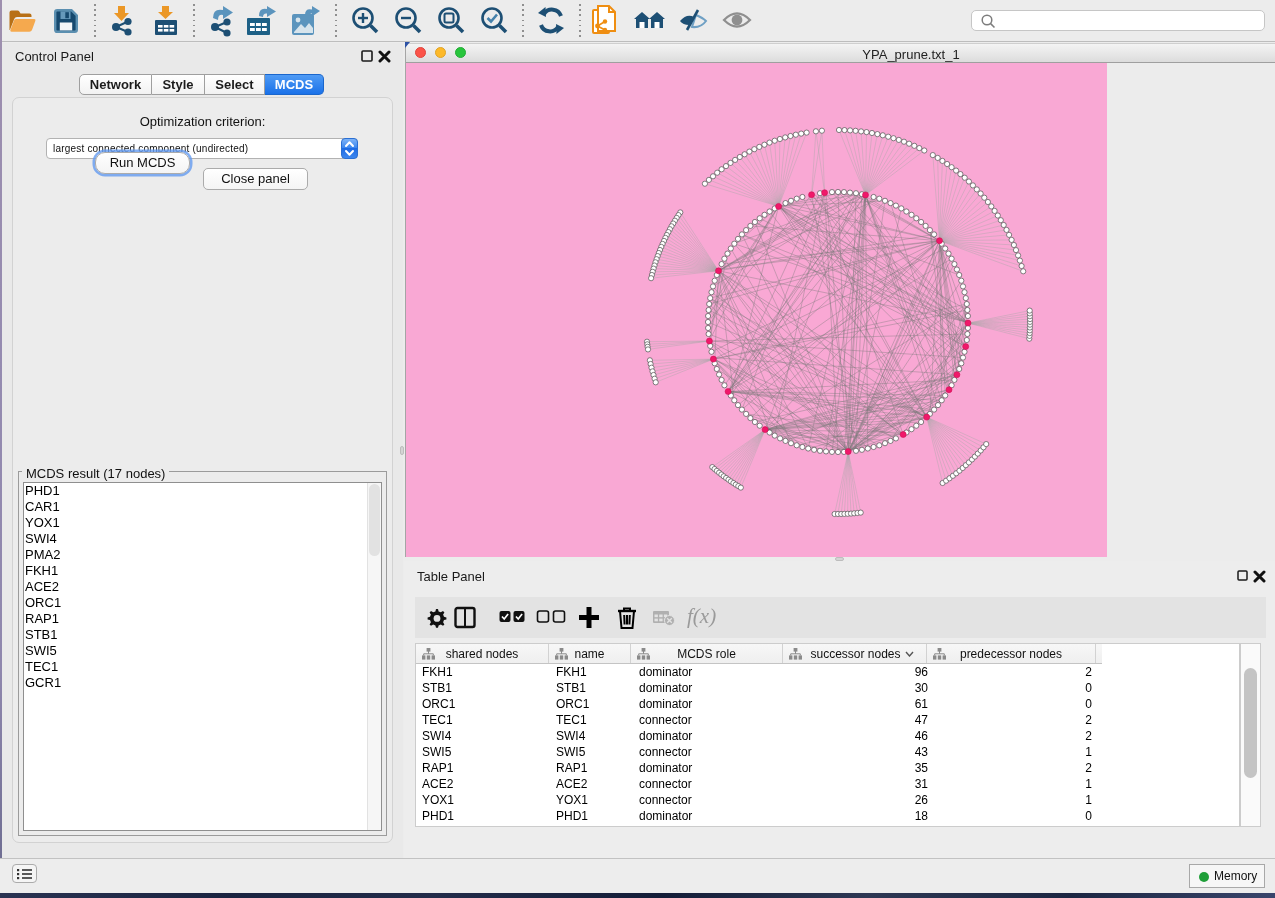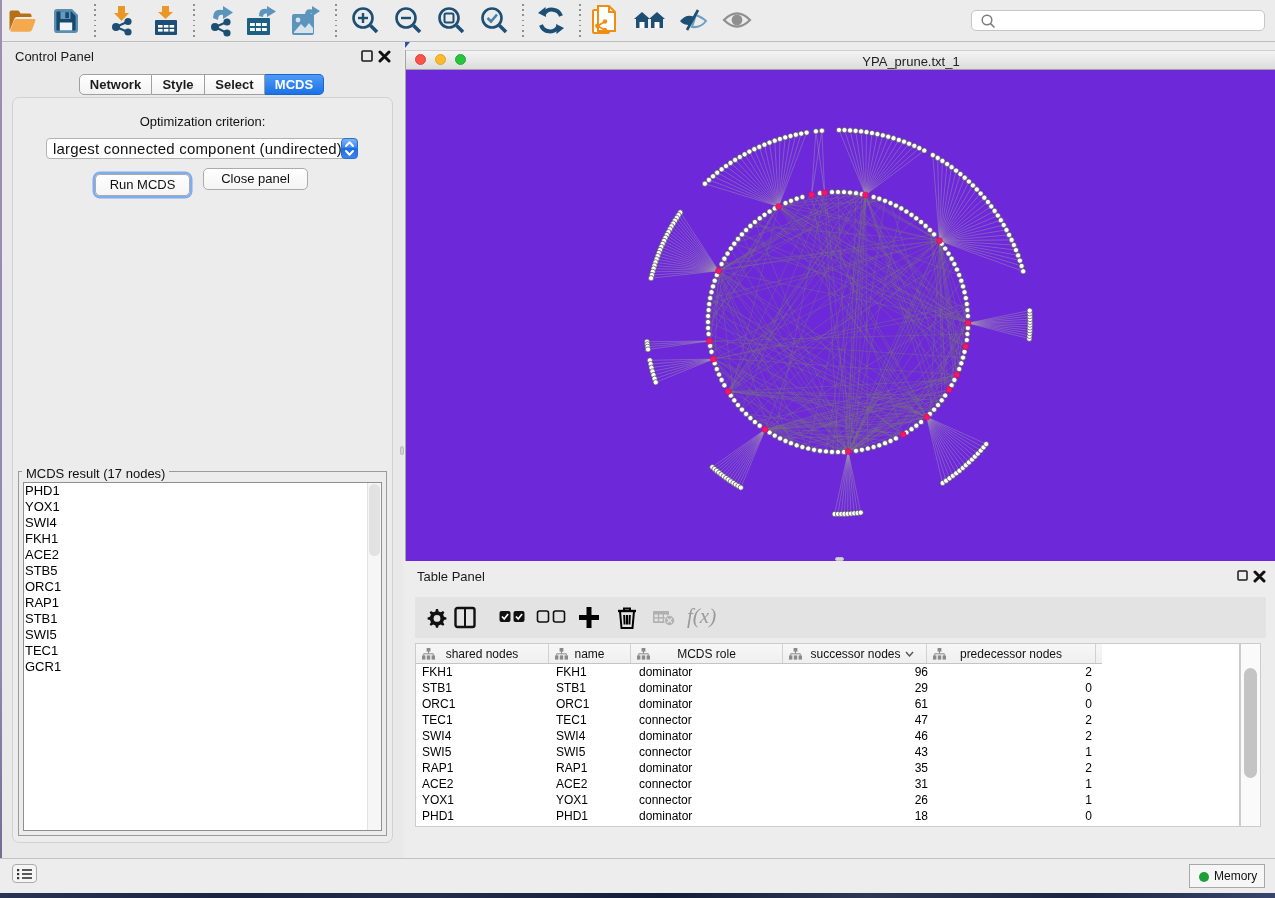--- a/index.html
+++ b/index.html
@@ -16,39 +16,39 @@
 
 #cp { left:2px; top:43px; width:401px; height:815px; background:#e9e9e9; }
 #cpTitle { left:15px; top:49px; font-size:13px; color:#1a1a1a; }
 .winbtn { position:absolute; top:50px; }
 #cpTabs { left:79px; top:74px; height:21px; display:flex; }
 .tab { height:21px; border:1px solid #9f9f9f; border-left:none; background:linear-gradient(#ffffff,#f2f2f2); font-size:13px; font-weight:700; color:#1c1c1c; display:flex; align-items:center; justify-content:center; }
 .tab:first-child { border-left:1px solid #9f9f9f; border-radius:5px 0 0 5px; }
 .tab.blue { background:linear-gradient(#4f9bf5,#1a71e8); color:#fff; border-color:#1a66cc; border-radius:0 5px 5px 0; }
 #cpPanel { left:12px; top:97px; width:381px; height:746px; background:#ececec; border:1px solid #d2d2d2; border-radius:7px; }
 #optLabel { left:12px; top:114px; width:381px; text-align:center; font-size:13px; color:#111; }
-#selBox { left:46px; top:138px; width:312px; height:21px; background:#fff; border:1px solid #b2b2b2; border-radius:4px; font-size:15px; color:#111; line-height:19px; padding-left:6px; letter-spacing:0.2px; }
+#selBox { left:46px; top:138px; width:312px; height:21px; background:#fff; border:1px solid #b2b2b2; border-radius:4px; font-size:10px; color:#111; line-height:19px; padding-left:6px; letter-spacing:0.2px; }
 #selCap { left:341px; top:138px; width:17px; height:21px; border-radius:4px; background:linear-gradient(#7eb3f7 0%,#3c87ef 45%,#1d6ae4 50%,#3c87ef 100%); border:1px solid #2a6fd4; }
 .btn { position:absolute; height:22px; background:linear-gradient(#ffffff,#f4f4f4); border:1px solid #ababab; border-radius:5px; font-size:13px; color:#111; text-align:center; line-height:20px; }
-#btnRun { left:95px; top:174px; width:95px; box-shadow:0 0 0 2.5px rgba(100,155,240,0.8); }
+#btnRun { left:95px; top:152px; width:95px; box-shadow:0 0 0 2.5px rgba(100,155,240,0.8);border-radius:10px; }
 #btnClose { left:203px; top:168px; width:105px; }
 
 #fs { left:18px; top:471px; width:369px; height:365px; border:1px solid #9b9b9b; }
 #fsLegend { left:22px; top:466px; background:#ececec; padding:0 4px; font-size:13px; color:#111; }
 #listbox { left:23px; top:482px; width:359px; height:349px; background:#fff; border:1px solid #8f8f8f; font-size:13px; color:#000; }
 #listbox .li { height:16px; line-height:16px; padding-left:1px; }
 #lbTrack { left:367px; top:483px; width:14px; height:347px; background:#f6f6f6; border-left:1px solid #e2e2e2; }
 #lbThumb { left:369px; top:484px; width:11px; height:72px; background:#e2e2e2; border-radius:6px; }
 
 #status { left:0; top:858px; width:1275px; height:35px; background:#ededed; border-top:1px solid #c2c2c2; }
 #statIcon { left:12px; top:864px; width:25px; height:19px; border:1px solid #ababab; border-radius:4px; background:#f5f5f5; }
 #memBtn { left:1189px; top:864px; width:76px; height:24px; border:1px solid #a8a8a8; background:#f6f6f6; font-size:12px; color:#111; }
 #memDot { position:absolute; left:9px; top:7px; width:10px; height:10px; border-radius:50%; background:#1e9e38; }
 
-#net { left:405px; top:50px; width:870px; height:514px; background:#6d28d9; border-left:1px solid #a5a5a5; }
+#net { left:405px; top:43px; width:702px; height:514px; background:#f9a8d4; border-left:1px solid #a5a5a5; }
 #netTitle { left:0; top:0; width:870px; height:20px; background:linear-gradient(#f4f4f4,#dcdcdc); border-top:1px solid #cfcfcf; border-bottom:1px solid #9f9f9f; }
 #netTitle span { position:absolute; left:380px; top:3px; width:250px; text-align:center; font-size:13px; color:#222; }
 .tl { position:absolute; top:4px; width:11px; height:11px; border-radius:50%; }
 
 #tp { left:404px; top:561px; width:871px; height:297px; background:#ededed; }
 #tpTitle { left:13px; top:8px; font-size:13px; color:#1a1a1a; }
 #tpBar { left:11px; top:36px; width:851px; height:41px; background:#e3e3e3; }
 #tbl { left:11px; top:82px; width:825px; height:184px; background:#fff; border:1px solid #cccccc; font-size:12px; overflow:hidden; }
 #tblScroll { left:836px; top:82px; width:21px; height:184px; background:#fafafa; border:1px solid #cccccc; }
 #tblThumb { left:3px; top:24px; width:13px; height:110px; background:#c4c4c4; border-radius:7px; }
@@ -239,25 +239,26 @@
       <path d="M5 8 L8.5 4.2 L12 8"></path>
       <path d="M5 13 L8.5 16.8 L12 13"></path>
     </g>
   </svg>
 <div class="btn" id="btnRun">Run MCDS</div>
 <div class="btn" id="btnClose">Close panel</div>
 <div id="fs" class="abs"></div>
 <div id="fsLegend" class="abs">MCDS result (17 nodes)</div>
 <div id="listbox" class="abs">
 <div class="li">PHD1</div>
+    <div class="li">CAR1</div>
     <div class="li">YOX1</div>
     <div class="li">SWI4</div>
+    <div class="li">PMA2</div>
     <div class="li">FKH1</div>
     <div class="li">ACE2</div>
-    <div class="li">STB5</div>
     <div class="li">ORC1</div>
     <div class="li">RAP1</div>
     <div class="li">STB1</div>
     <div class="li">SWI5</div>
     <div class="li">TEC1</div>
     <div class="li">GCR1</div>
 </div>
 <div id="lbTrack" class="abs"></div>
 <div id="lbThumb" class="abs"></div>
 
@@ -1078,21 +1079,21 @@
         <div class="dc" style="width:134px">FKH1</div>
         <div class="dc" style="width:83px">FKH1</div>
         <div class="dc" style="width:153px">dominator</div>
         <div class="num" style="width:145px">96</div>
         <div class="num" style="width:169px">2</div>
       </div>
   <div class="drow">
         <div class="dc" style="width:134px">STB1</div>
         <div class="dc" style="width:83px">STB1</div>
         <div class="dc" style="width:153px">dominator</div>
-        <div class="num" style="width:145px">29</div>
+        <div class="num" style="width:145px">30</div>
         <div class="num" style="width:169px">0</div>
       </div>
   <div class="drow">
         <div class="dc" style="width:134px">ORC1</div>
         <div class="dc" style="width:83px">ORC1</div>
         <div class="dc" style="width:153px">dominator</div>
         <div class="num" style="width:145px">61</div>
         <div class="num" style="width:169px">0</div>
       </div>
   <div class="drow">

